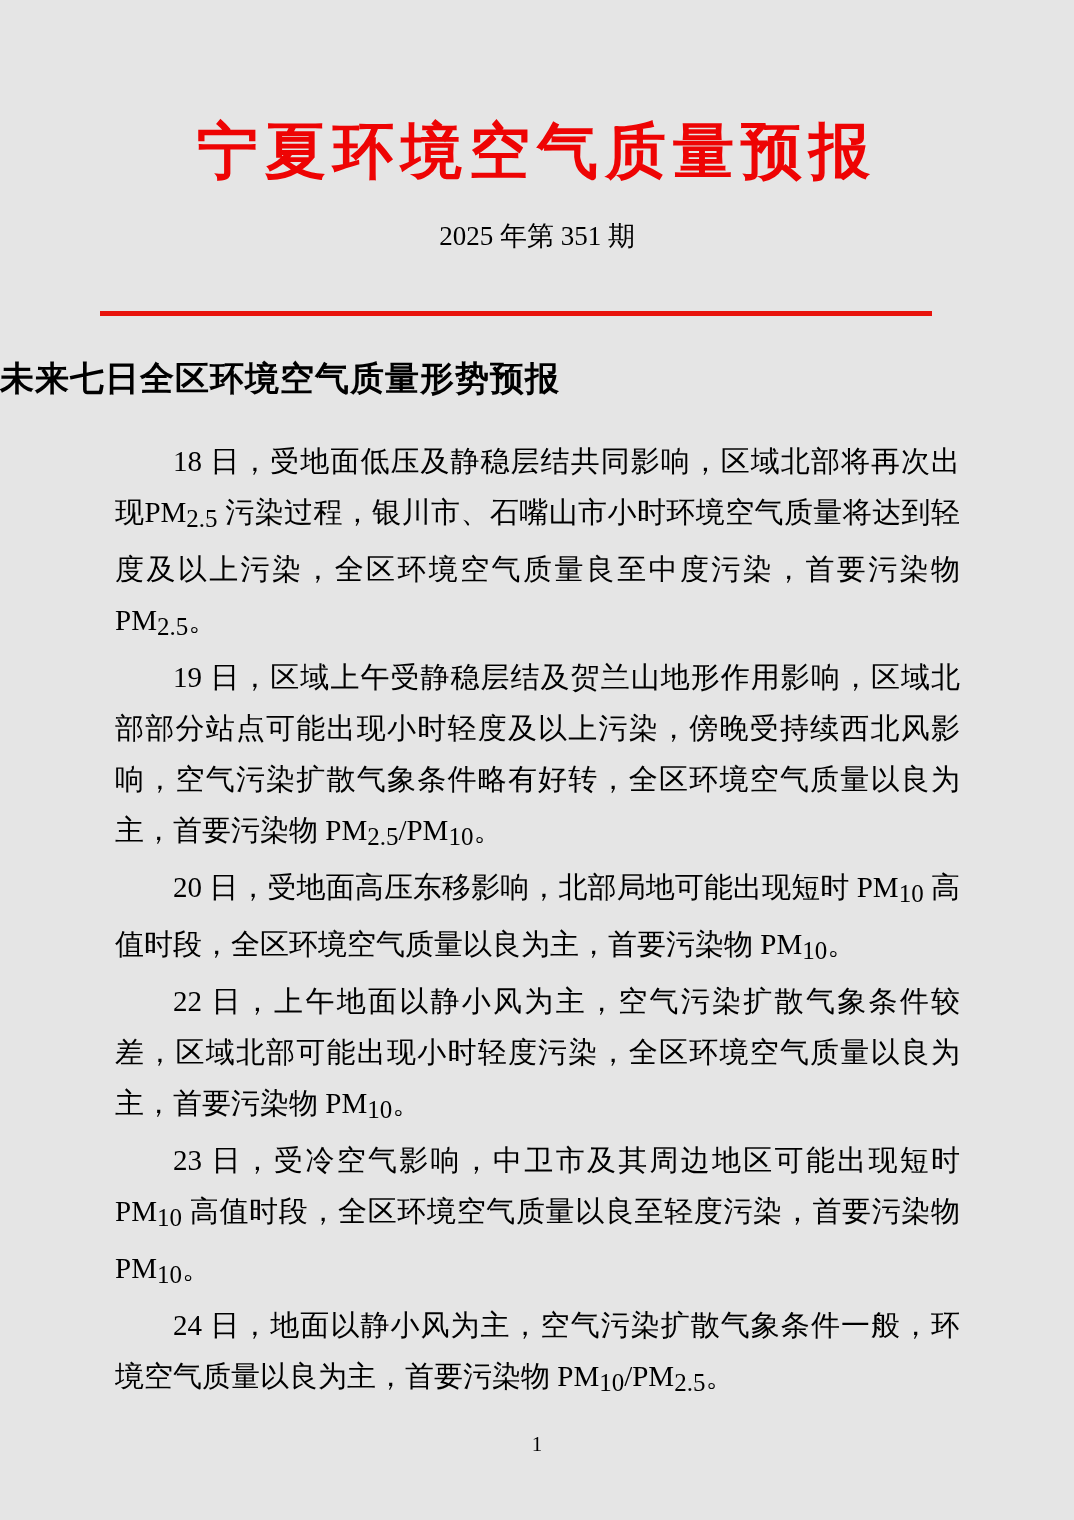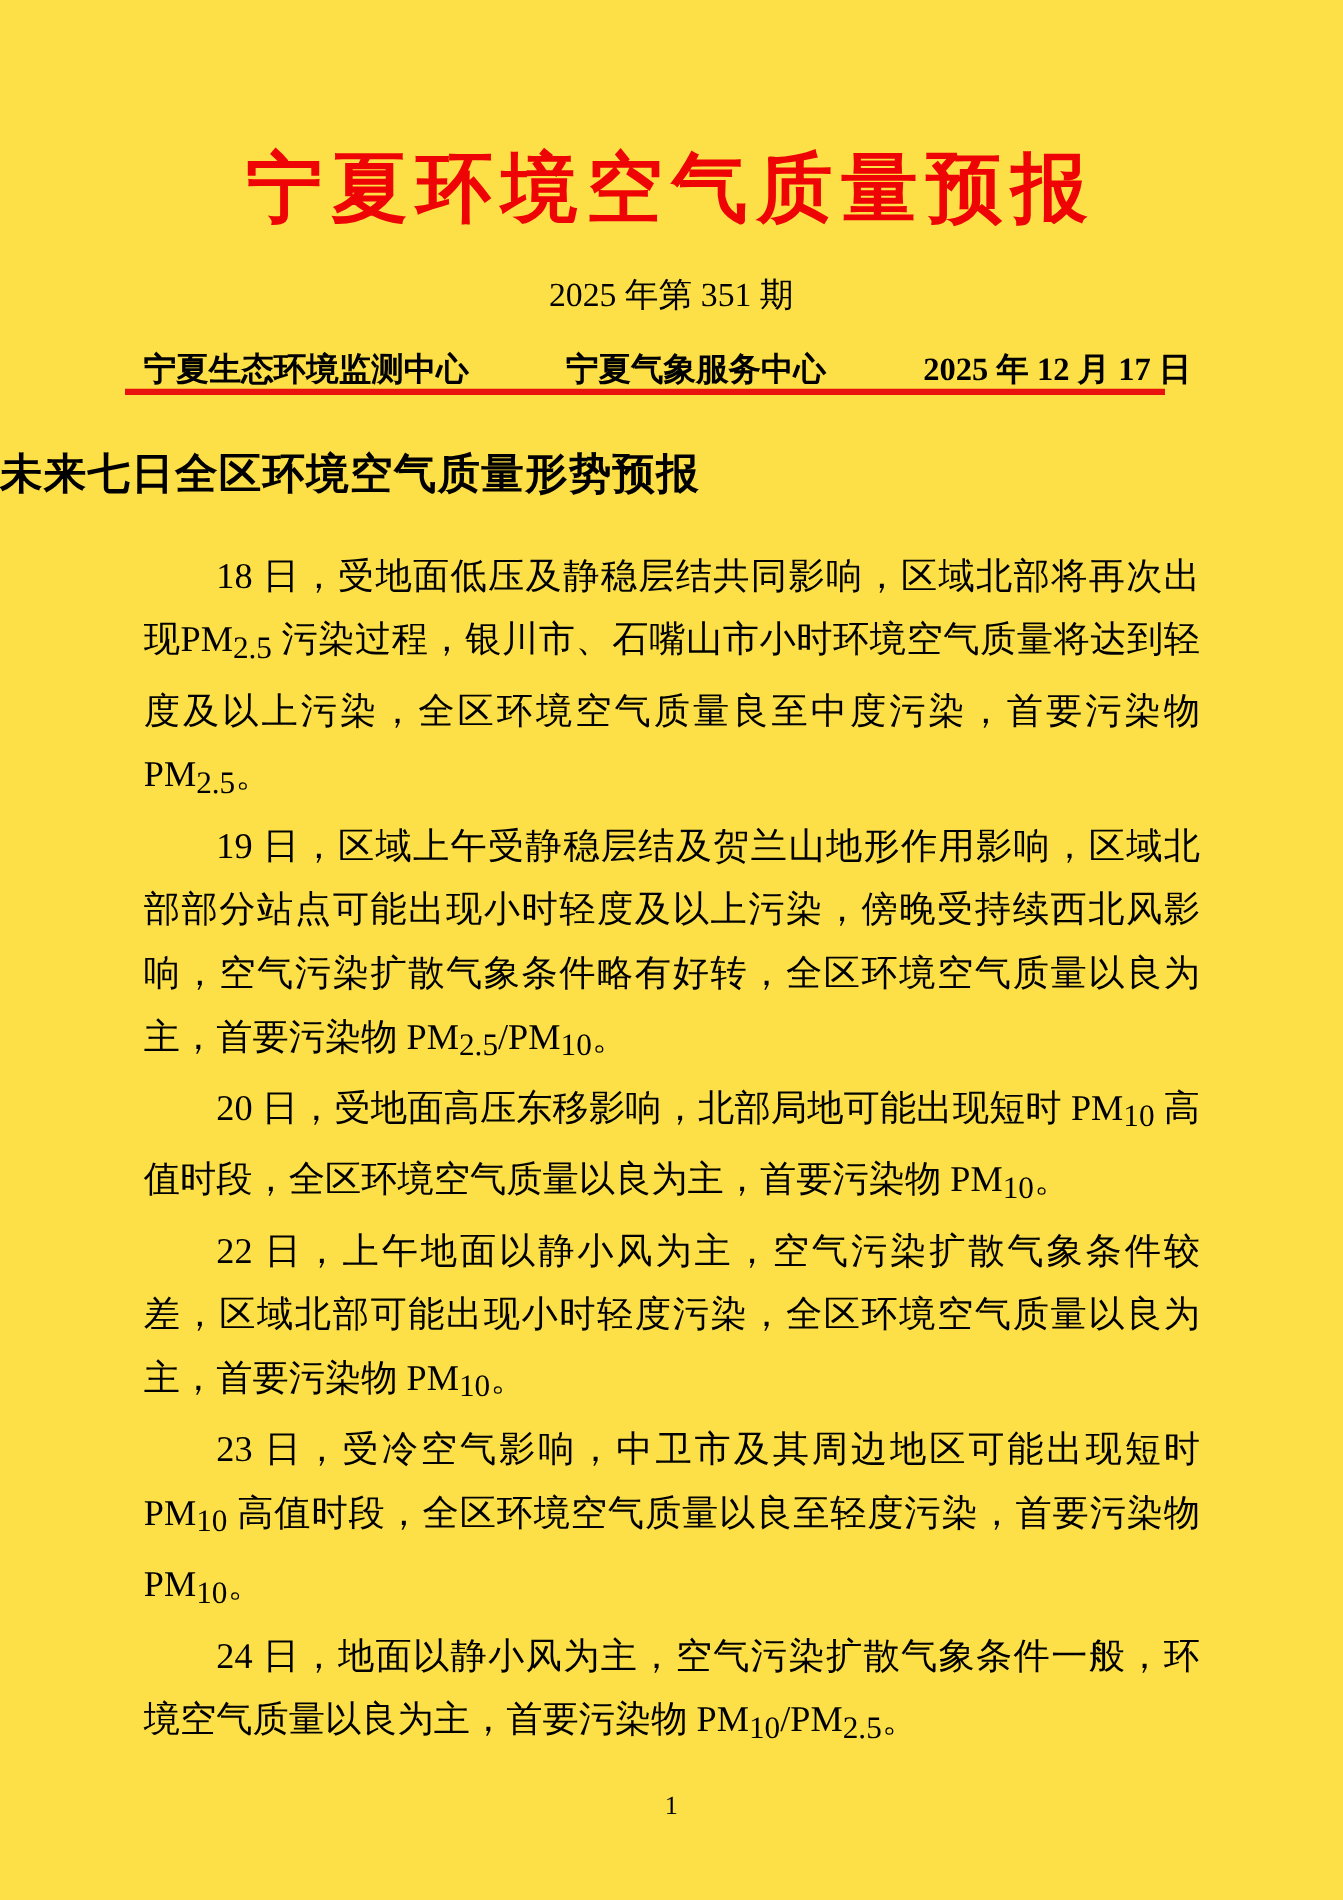--- a/index.html
+++ b/index.html
@@ -4,21 +4,21 @@
 <style>
   html, body {
     margin: 0;
     padding: 0;
     background: #ffffff;
   }
   .page {
     position: relative;
     width: 1074px;
     height: 1520px;
-    background: #fde047;
+    background: #e5e5e5;
     color: #000000;
     font-family: "Liberation Serif", "DejaVu Serif", serif;
     overflow: hidden;
   }
   .doc-title {
     position: absolute;
     top: 118px;
     left: 0;
     width: 100%;
     margin: 0;
@@ -100,25 +100,20 @@
 </style>
 </head>
 <body>
 
 <div class="page">
 
   <h1 class="doc-title">宁夏环境空气质量预报</h1>
 
   <div class="issue">2025 年第 351 期</div>
 
-  <div class="org-row">
-    <span>宁夏生态环境监测中心</span>
-    <span>宁夏气象服务中心</span>
-    <span>2025 年 12 月 17 日</span>
-  </div>
 
   <div class="red-rule"></div>
 
   <h2 class="section-title">未来七日全区环境空气质量形势预报</h2>
 
   <div class="body-text" id="paragraphs">
       <p class="para"><span>18 日，受地面低压及静稳层结共同影响，区域北部将再次出现PM</span><span class="subscript">2.5</span><span> 污染过程，银川市、石嘴山市小时环境空气质量将达到轻度及以上污染，全区环境空气质量良至中度污染，首要污染物 PM</span><span class="subscript">2.5</span><span>。</span></p>
       <p class="para"><span>19 日，区域上午受静稳层结及贺兰山地形作用影响，区域北部部分站点可能出现小时轻度及以上污染，傍晚受持续西北风影响，空气污染扩散气象条件略有好转，全区环境空气质量以良为主，首要污染物 PM</span><span class="subscript">2.5</span><span>/PM</span><span class="subscript">10</span><span>。</span></p>
       <p class="para"><span>20 日，受地面高压东移影响，北部局地可能出现短时 PM</span><span class="subscript">10</span><span> 高值时段，全区环境空气质量以良为主，首要污染物 PM</span><span class="subscript">10</span><span>。</span></p>
       <p class="para"><span>22 日，上午地面以静小风为主，空气污染扩散气象条件较差，区域北部可能出现小时轻度污染，全区环境空气质量以良为主，首要污染物 PM</span><span class="subscript">10</span><span>。</span></p>

